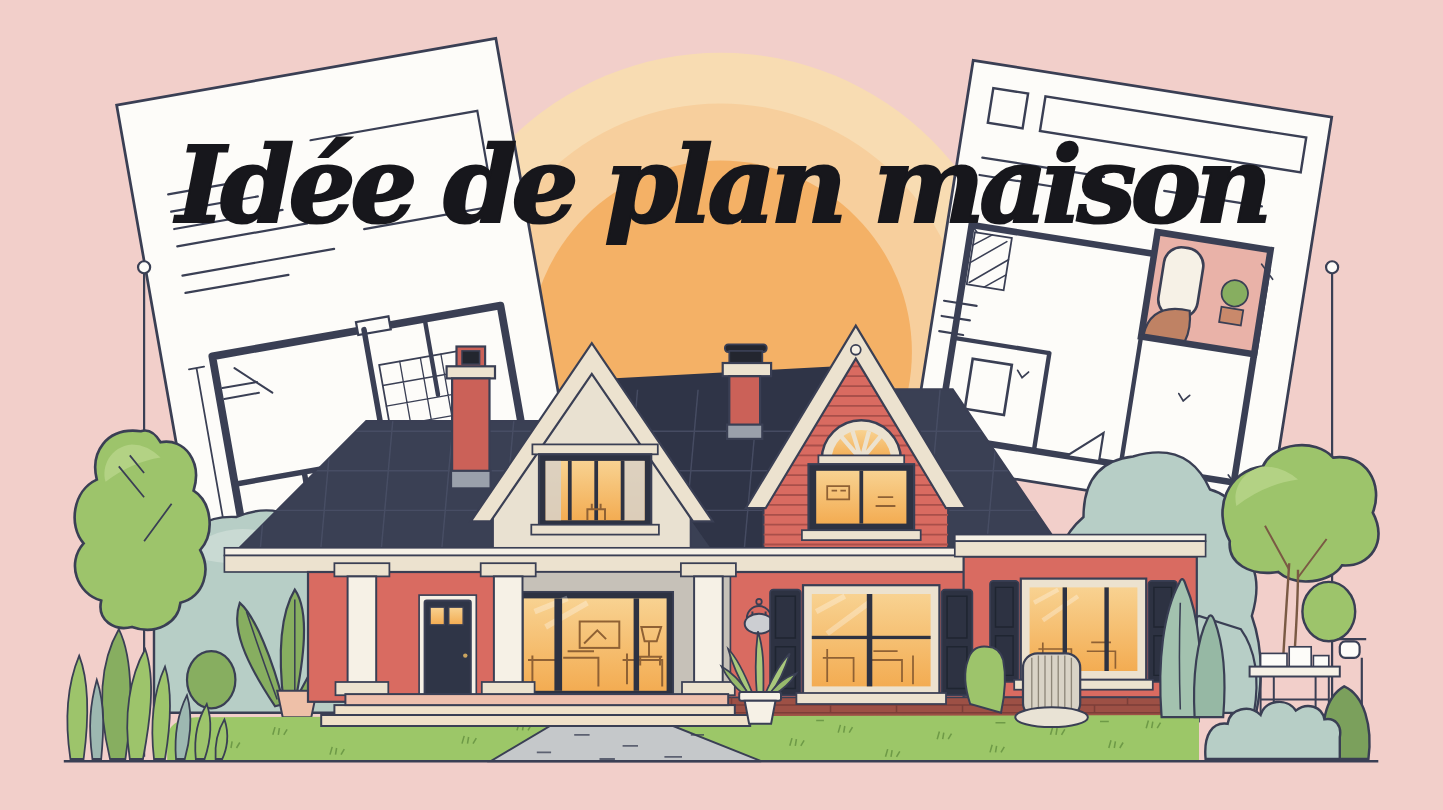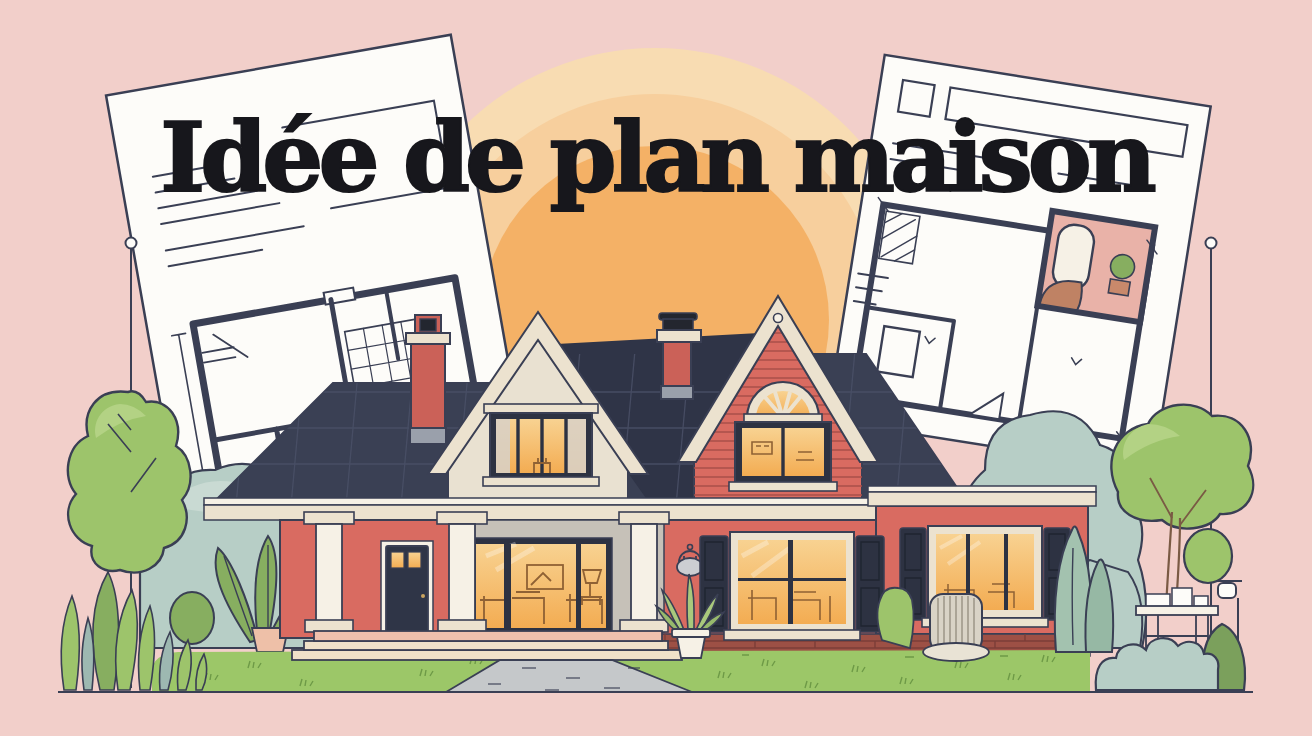--- a/index.html
+++ b/index.html
@@ -13,22 +13,22 @@
     --c-path:#c5c8ca; --c-step:#f0e1c9; --c-step_pink:#efc0ad; --c-brick:#9d5045;
     --c-brick_dark:#7c3e38; --c-bath_pink:#e9b2a8; --c-chimney:#cb6158; --c-metal:#9aa0ab;
     --c-wicker:#d9d3c6; --c-furn:#8f6134; --c-trunk:#7a5a44; --c-title:#17171c;
     --c-pot_pink:#eec0a8;
   }
   html,body{margin:0;padding:0;}
   body{width:1312px;height:736px;overflow:hidden;background:var(--c-bg);font-family:"DejaVu Sans",sans-serif;}
   .stage{position:relative;width:1312px;height:736px;background:var(--c-bg);}
   .stage svg{position:absolute;left:0;top:0;}
   .title{
-    position:absolute;left:50%;top:101px;transform:translateX(-50%);
-    font-family:"DejaVu Serif",serif;font-weight:bold;
+    position:absolute;left:50%;top:112px;transform:translateX(-50%);
+    font-family:"DejaVu Serif",serif;font-style:italic;font-weight:bold;
     font-size:96px;letter-spacing:-5px;color:var(--c-title);white-space:nowrap;
     -webkit-text-stroke:2px var(--c-title);z-index:5;
   }
 </style>
 </head>
 <body>
 
 <div class="stage">
 
 <svg width="1312" height="736" viewBox="0 0 1312 736">

